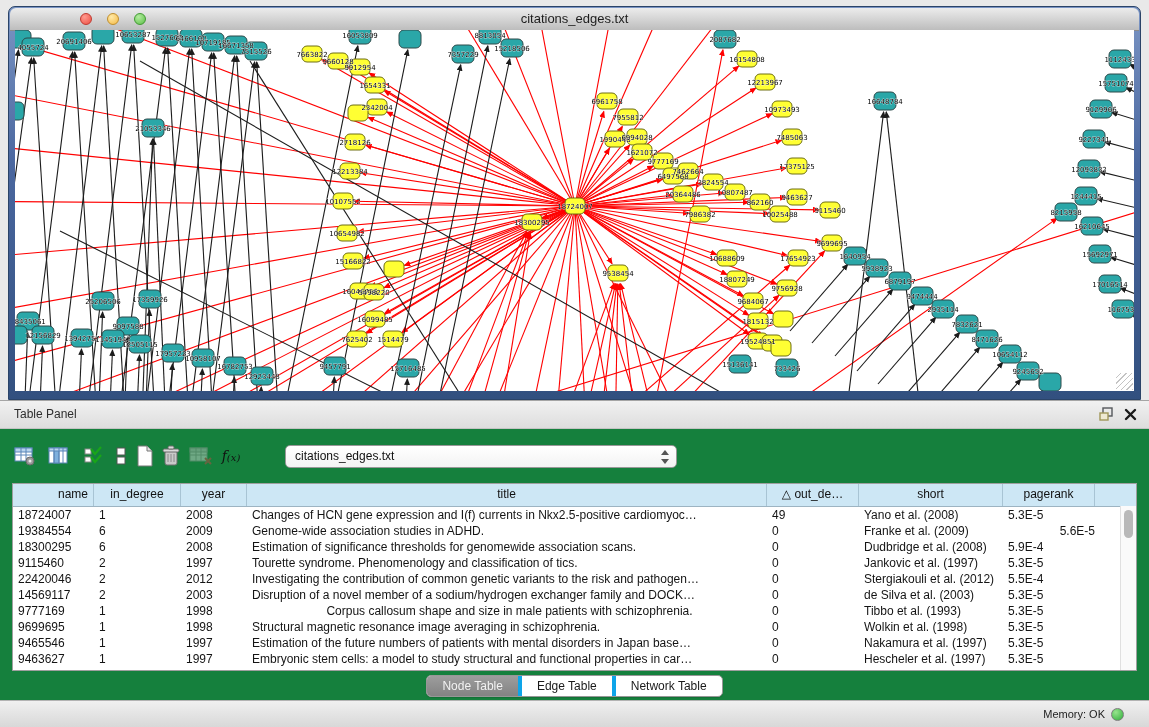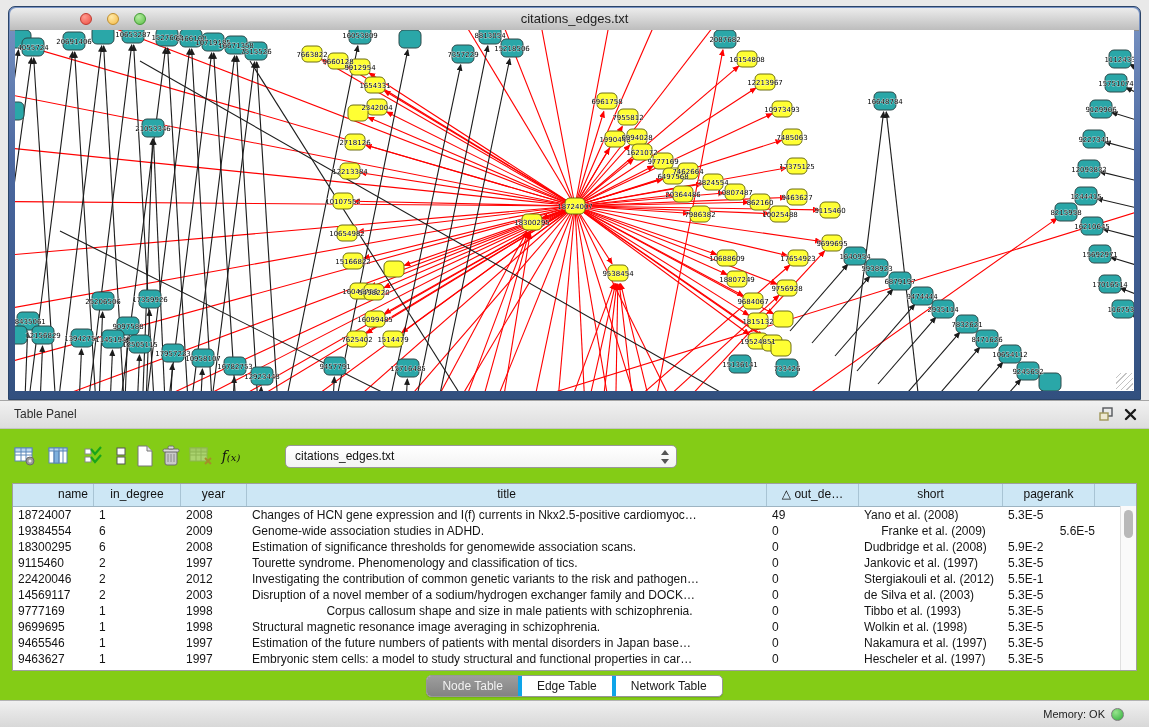--- a/index.html
+++ b/index.html
@@ -23,21 +23,21 @@
   #graph{position:absolute;left:0;top:0;overflow:hidden;}
   .grip{position:absolute;right:1px;bottom:1px;width:17px;height:17px;
     background:repeating-linear-gradient(135deg,transparent 0 3px,#b5b5b5 3px 4px);opacity:.8;}
 
   
   .split-handle{position:absolute;left:562px;top:401px;width:0;height:0;
     border-left:6px solid transparent;border-right:6px solid transparent;border-top:6px solid #6e6e6e;}
 
   
   .table-panel{position:absolute;left:0;top:400px;width:1149px;height:300px;
-    background:#84cc16;border-top:1px solid #a5a5a5;box-sizing:border-box;}
+    background:#15803d;border-top:1px solid #a5a5a5;box-sizing:border-box;}
   .panel-titlebar{position:absolute;left:0;top:0;right:0;height:27px;
     background:linear-gradient(#f1f1f1,#dddddd);border-bottom:1px solid #c4c4c4;}
   .panel-title{position:absolute;left:14px;top:0;line-height:27px;font-size:12px;color:#2e2e2e;}
   .float-ic{position:absolute;right:34px;top:6px;cursor:default;}
   .close-ic{position:absolute;right:12px;top:6px;cursor:default;}
 
   .toolbar{position:absolute;left:0;top:36px;right:0;height:40px;}
   .tbtn{position:absolute;top:6px;width:26px;height:26px;display:flex;align-items:center;justify-content:center;}
   .tbtn.disabled{opacity:.45;}
   .fx{font-size:14px;color:#111;font-style:italic;font-family:"DejaVu Serif",serif;}
@@ -570,49 +570,49 @@
           <div class="td" style="width: 92px;">49</div>
           <div class="td" style="width: 144px;">Yano et al. (2008)</div>
           <div class="td" style="width: 92px;">5.3E-5</div>
         </div>
         <div class="trow">
           <div class="td" style="width: 81px;">19384554</div>
           <div class="td" style="width: 87px;">6</div>
           <div class="td" style="width: 66px;">2009</div>
           <div class="td" style="width: 520px;">Genome-wide association studies in ADHD.</div>
           <div class="td" style="width: 92px;">0</div>
-          <div class="td" style="width: 144px; text-align: center;">Franke et al. (2009)</div>
+          <div class="td" style="width: 144px;">Franke et al. (2009)</div>
           <div class="td" style="width: 92px; text-align: right;">5.6E-5</div>
         </div>
         <div class="trow">
           <div class="td" style="width: 81px;">18300295</div>
           <div class="td" style="width: 87px;">6</div>
           <div class="td" style="width: 66px;">2008</div>
           <div class="td" style="width: 520px;">Estimation of significance thresholds for genomewide association scans.</div>
           <div class="td" style="width: 92px;">0</div>
           <div class="td" style="width: 144px;">Dudbridge et al. (2008)</div>
-          <div class="td" style="width: 92px;">5.9E-2</div>
+          <div class="td" style="width: 92px;">5.9E-4</div>
         </div>
         <div class="trow">
           <div class="td" style="width: 81px;">9115460</div>
           <div class="td" style="width: 87px;">2</div>
           <div class="td" style="width: 66px;">1997</div>
           <div class="td" style="width: 520px;">Tourette syndrome. Phenomenology and classification of tics.</div>
           <div class="td" style="width: 92px;">0</div>
           <div class="td" style="width: 144px;">Jankovic et al. (1997)</div>
           <div class="td" style="width: 92px;">5.3E-5</div>
         </div>
         <div class="trow">
           <div class="td" style="width: 81px;">22420046</div>
           <div class="td" style="width: 87px;">2</div>
           <div class="td" style="width: 66px;">2012</div>
           <div class="td" style="width: 520px;">Investigating the contribution of common genetic variants to the risk and pathogen…</div>
           <div class="td" style="width: 92px;">0</div>
           <div class="td" style="width: 144px;">Stergiakouli et al. (2012)</div>
-          <div class="td" style="width: 92px;">5.5E-1</div>
+          <div class="td" style="width: 92px;">5.5E-4</div>
         </div>
         <div class="trow">
           <div class="td" style="width: 81px;">14569117</div>
           <div class="td" style="width: 87px;">2</div>
           <div class="td" style="width: 66px;">2003</div>
           <div class="td" style="width: 520px;">Disruption of a novel member of a sodium/hydrogen exchanger family and DOCK…</div>
           <div class="td" style="width: 92px;">0</div>
           <div class="td" style="width: 144px;">de Silva et al. (2003)</div>
           <div class="td" style="width: 92px;">5.3E-5</div>
         </div>

